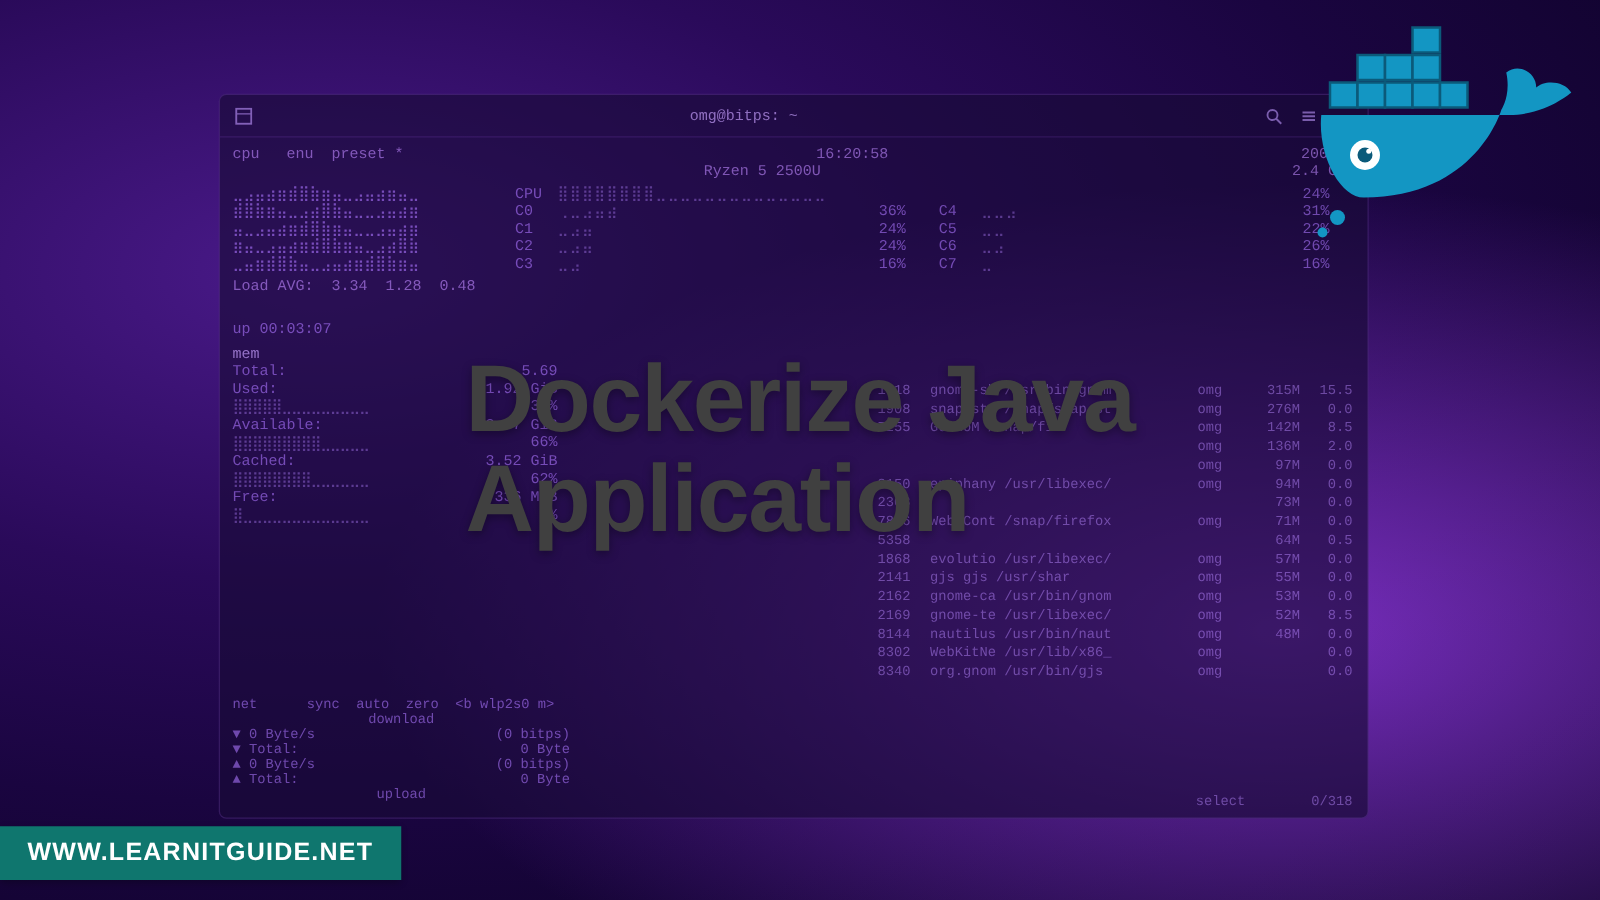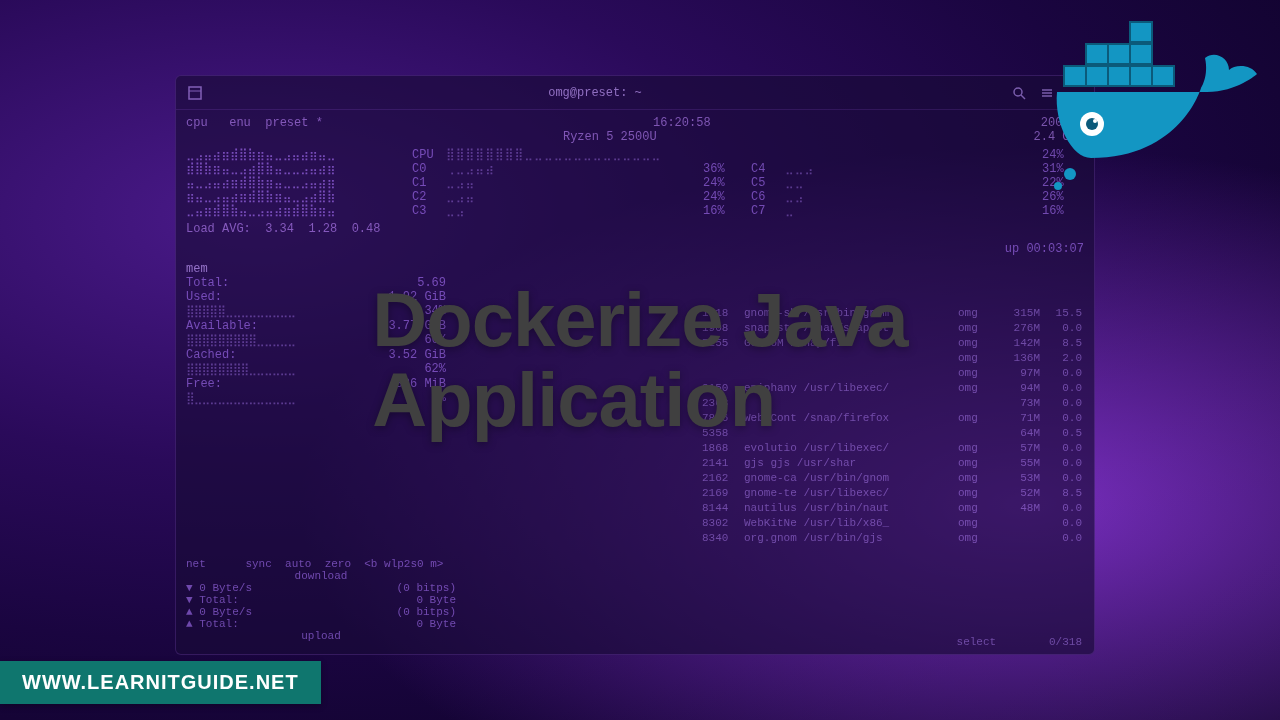--- a/index.html
+++ b/index.html
@@ -102,21 +102,21 @@
 <div class="terminal-window">
   <div class="terminal-titlebar">
     <div class="titlebar-left">
       <span class="titlebar-icon">
         <svg viewBox="0 0 14 14">
             <rect x="1" y="1" width="12" height="12" fill="none" stroke="#9a7ad0" stroke-width="1.5"></rect>
             <line x1="1" y1="5" x2="13" y2="5" stroke="#9a7ad0"></line>
           </svg>
       </span>
     </div>
-    <div class="titlebar-center">omg@preset: ~</div>
+    <div class="titlebar-center">omg@bitps: ~</div>
     <div class="titlebar-right">
       <span class="titlebar-icon">
         <svg viewBox="0 0 14 14">
             <circle cx="6" cy="6" r="4" fill="none" stroke="#9a7ad0" stroke-width="1.5"></circle>
             <line x1="9" y1="9" x2="13" y2="13" stroke="#9a7ad0" stroke-width="1.5"></line>
           </svg>
       </span>
       <span class="titlebar-icon">
         <svg viewBox="0 0 14 14">
             <line x1="2" y1="4" x2="12" y2="4" stroke="#9a7ad0" stroke-width="1.5"></line>
@@ -183,21 +183,21 @@
           <span style="width:28px">C3</span>
           <span class="cpu-bar">⣀⣠</span>
           <span class="cpu-pct">16%</span>
           <span style="width:28px">C7</span>
           <span class="cpu-bar">⣀</span>
           <span class="cpu-pct">16%</span>
         </div>
     </div>
 
     <div class="load-row"><span>Load AVG:</span>&nbsp;&nbsp;<span>3.34</span>&nbsp;&nbsp;<span>1.28</span>&nbsp;&nbsp;<span>0.48</span></div>
-    <div style="margin-top:6px;text-align:right;">up 00:03:07</div>
+    <div style="margin-top:20px;">up 00:03:07</div>
 
     <div class="mem-box term-section">
       <div class="mem-label">mem</div>
       <div class="mem-row">
           <span>Total:</span>
           <span>5.69</span>
         </div>
       <div class="mem-row">
           <span>Used:</span>
           <span>1.92 GiB</span>

